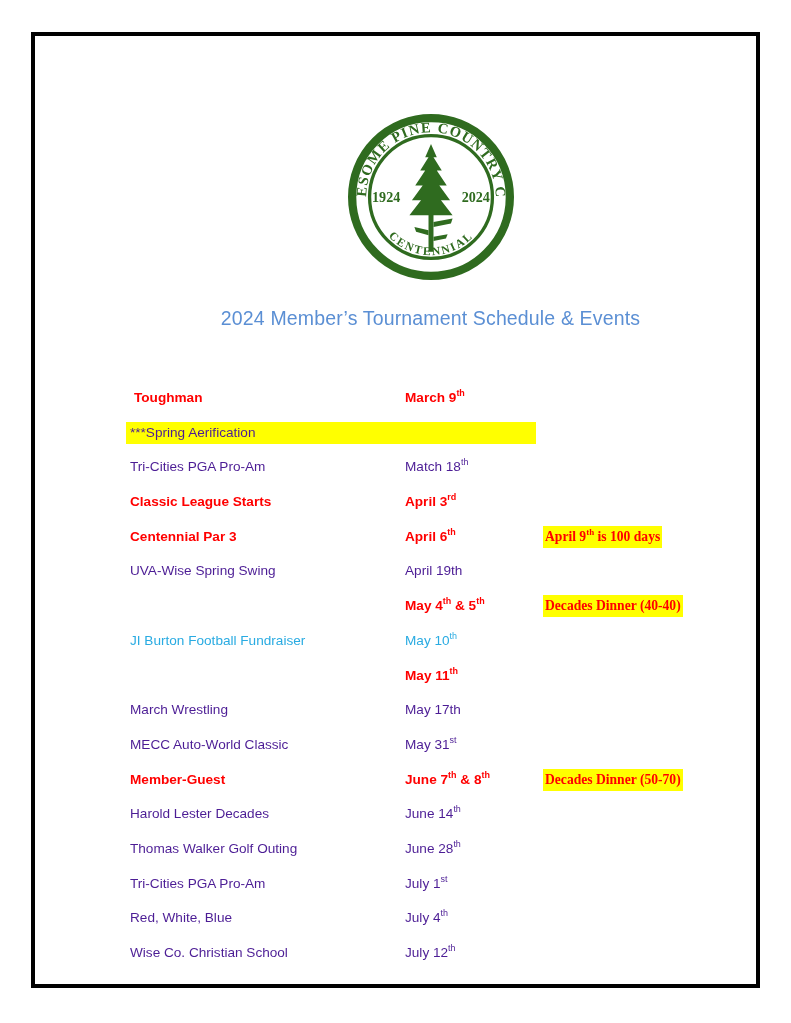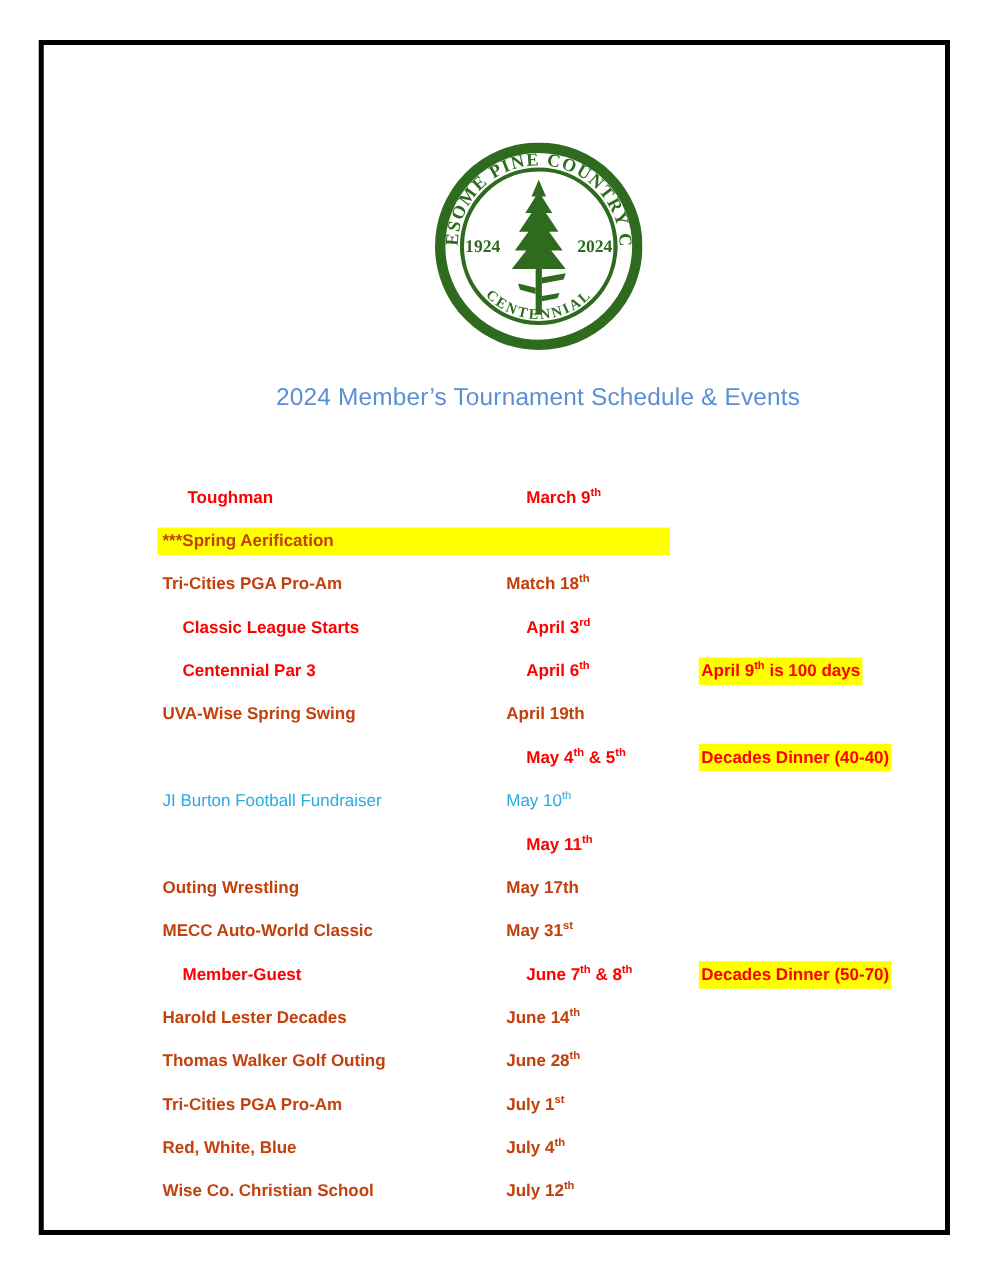--- a/index.html
+++ b/index.html
@@ -68,31 +68,30 @@
   }
   .cell {
     position: absolute;
     top: 0;
     font-size: 13.6px;
     line-height: 34.7px;
     white-space: nowrap;
   }
   .cell.c-event { left: 95px; }
   .cell.c-date  { left: 370px; }
-  .cell.c-note  { left: 508px; }
+  .cell.c-note  { left: 508px; font-family: Liberation Serif, serif; }
 
   
   .style-red {
     color: #FF0000;
     font-weight: bold;
-    margin-left: 16px;
   }
   .style-blue {
-    color: #c2410c;
-    font-weight: 700;
+    color: #4c1d95;
+    font-weight: 400;
   }
   .style-cyan {
     color: #29ABE2;
     font-weight: 400;
   }
 
   
   .hl {
     background: #FFFF00;
     padding: 3px 2px 4px 2px;
@@ -201,21 +200,21 @@
         <div class="cell c-note style-red"><span class="hl">Decades Dinner (40-40)</span></div>
       </div>
       <div class="sched-row">
         <div class="cell c-event style-cyan">JI Burton Football Fundraiser</div>
         <div class="cell c-date style-cyan">May 10<sup>th</sup></div>
       </div>
       <div class="sched-row">
         <div class="cell c-date style-red">May 11<sup>th</sup></div>
       </div>
       <div class="sched-row">
-        <div class="cell c-event style-blue">Outing Wrestling</div>
+        <div class="cell c-event style-blue">March Wrestling</div>
         <div class="cell c-date style-blue">May 17th</div>
       </div>
       <div class="sched-row">
         <div class="cell c-event style-blue">MECC Auto-World Classic</div>
         <div class="cell c-date style-blue">May 31<sup>st</sup></div>
       </div>
       <div class="sched-row">
         <div class="cell c-event style-red">Member-Guest</div>
         <div class="cell c-date style-red">June 7<sup>th</sup> &amp; 8<sup>th</sup></div>
         <div class="cell c-note style-red"><span class="hl">Decades Dinner (50-70)</span></div>

